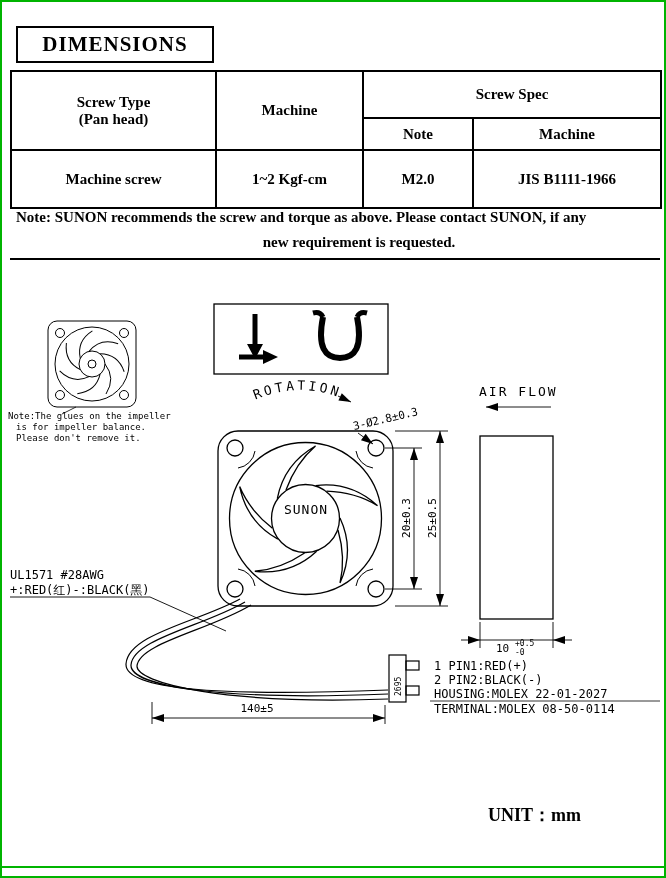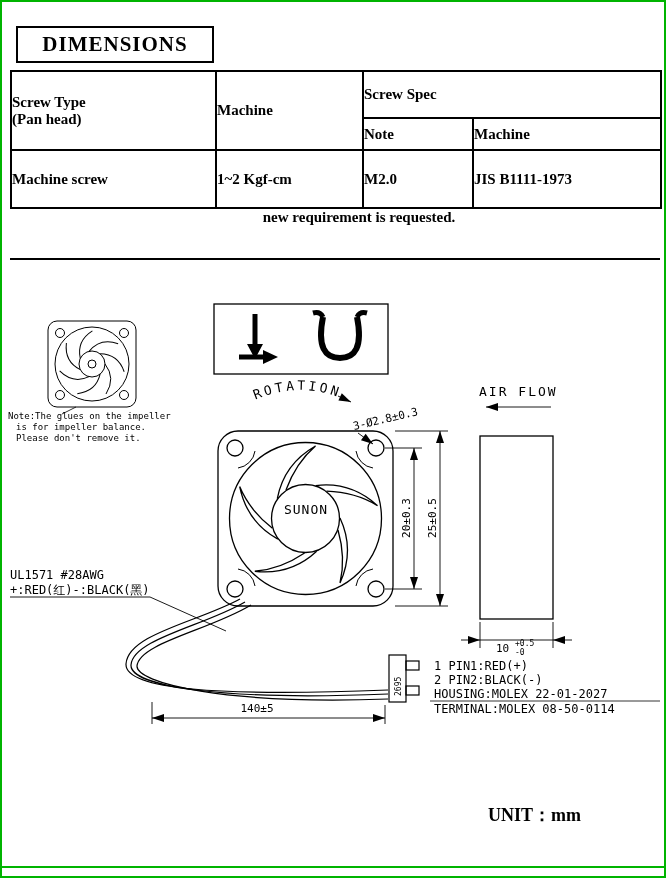--- a/index.html
+++ b/index.html
@@ -8,21 +8,21 @@
     border:2px solid #00b400;box-sizing:border-box;overflow:hidden;
     font-family:"Liberation Serif",serif;color:#000;
   }
   .title-box{
     position:absolute;left:14px;top:24px;width:194px;height:33px;
     border:2px solid #000;display:flex;align-items:center;justify-content:center;
   }
   .title-box span{font-size:21px;font-weight:bold;letter-spacing:1px;}
   table.spec{
     position:absolute;left:8px;top:68px;width:650px;border-collapse:collapse;
-    table-layout:fixed;font-weight:bold;font-size:15px;text-align:left;
+    table-layout:fixed;font-weight:bold;font-size:15px;text-align:center;
   }
   table.spec td{border:2px solid #000;padding:0;vertical-align:middle;}
   tr.r1{height:47px;} tr.r2{height:32px;} tr.r3{height:58px;}
   .note{
     position:absolute;left:14px;top:203px;width:640px;
     font-weight:bold;font-size:15px;line-height:25px;
   }
   .note .l2{margin-left:46px;text-align:center;}
   .divider{position:absolute;left:8px;top:256px;width:650px;border-top:2px solid #000;}
   .drawing{position:absolute;left:0;top:258px;}
@@ -60,26 +60,27 @@
         <td colspan="2">Screw Spec</td>
       </tr>
       <tr class="r2">
         <td>Note</td>
         <td>Machine</td>
       </tr>
       <tr class="r3">
         <td>Machine screw</td>
         <td>1~2 Kgf-cm</td>
         <td>M2.0</td>
-        <td>JIS B1111-1973</td>
+        <td>JIS B1111-1966</td>
       </tr>
     </tbody>
   </table>
 
   <div class="note">
+    <div class="l1">Note: SUNON recommends the screw and torque as above. Please contact SUNON, if any</div>
     <div class="l2">new requirement is requested.</div>
   </div>
 
   <div class="divider"></div>
 
   <svg class="drawing" width="666" height="618" viewBox="0 258 666 618" xmlns="http://www.w3.org/2000/svg">
     <defs>
       <marker id="arr" markerUnits="userSpaceOnUse" markerWidth="14" markerHeight="10" refX="13" refY="5" orient="auto-start-reverse">
         <path d="M1,1 L13,5 L1,9 Z" fill="#000"></path>
       </marker>

